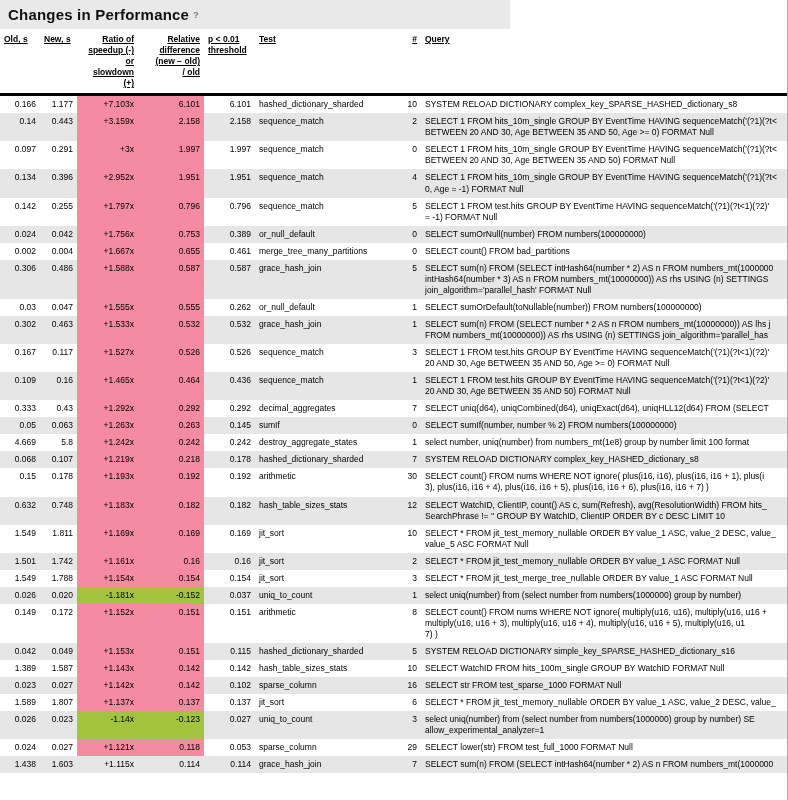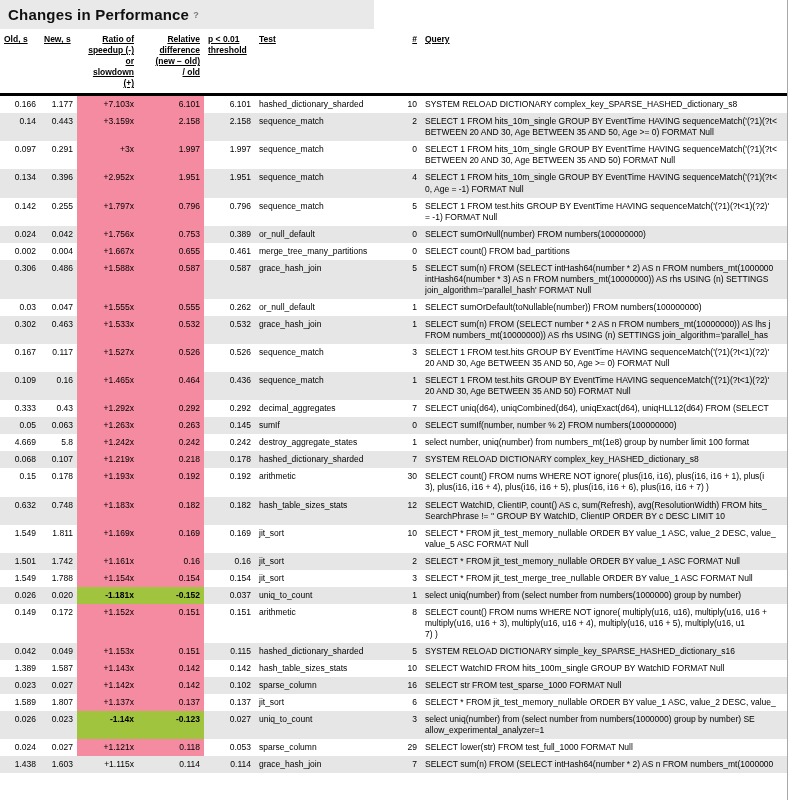--- a/index.html
+++ b/index.html
@@ -6,21 +6,21 @@
   html, body {
     margin: 0; padding: 0;
     width: 788px; height: 800px;
     overflow: hidden;
     background: #ffffff;
     font-family: "Liberation Sans", sans-serif;
     color: #000;
   }
   body { border-right: 1px solid #a8a8a8; }
   .titlebar {
-    width: 374px; height: 29px;
+    width: 510px; height: 29px;
     background: #e9e9e9;
     display: flex; align-items: center;
     padding-left: 8px;
   }
   .page-title { font-size: 15px; font-weight: bold; color: #111; letter-spacing: 0.2px; }
   .help-link {
     color: #7a7a7a; font-size: 9px; font-weight: bold;
     vertical-align: super; margin-left: 4px; text-decoration: none; cursor: pointer;
   }
   table.perf {
@@ -49,21 +49,21 @@
   tbody td {
     padding: 3px 4px;
     vertical-align: top;
     overflow: hidden;
   }
   tbody tr:nth-child(odd) td  { background: #ffffff; }
   tbody tr:nth-child(even) td { background: #e6e6e6; }
   td.num { text-align: right; white-space: nowrap; }
   td.test { white-space: nowrap; }
   tbody tr td.hl-up   { background: #f48ba1 !important; }
-  tbody tr td.hl-down { background: #a0c43e !important; font-weight: bold; }
+  tbody tr td.hl-down { background: #a0c43e !important; }
   .q-line { white-space: nowrap; overflow: hidden; }
 </style>
 </head>
 <body>
 
 <div class="titlebar">
   <span class="page-title">Changes in Performance</span>
     <a class="help-link">?</a>
 </div>
 

